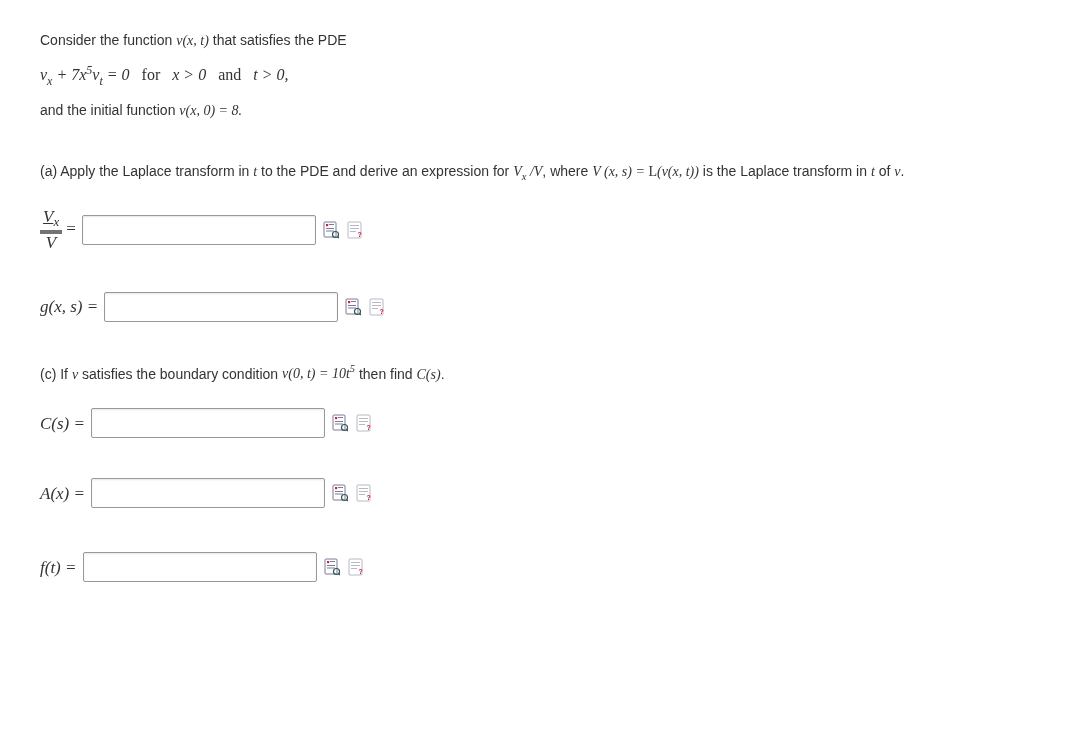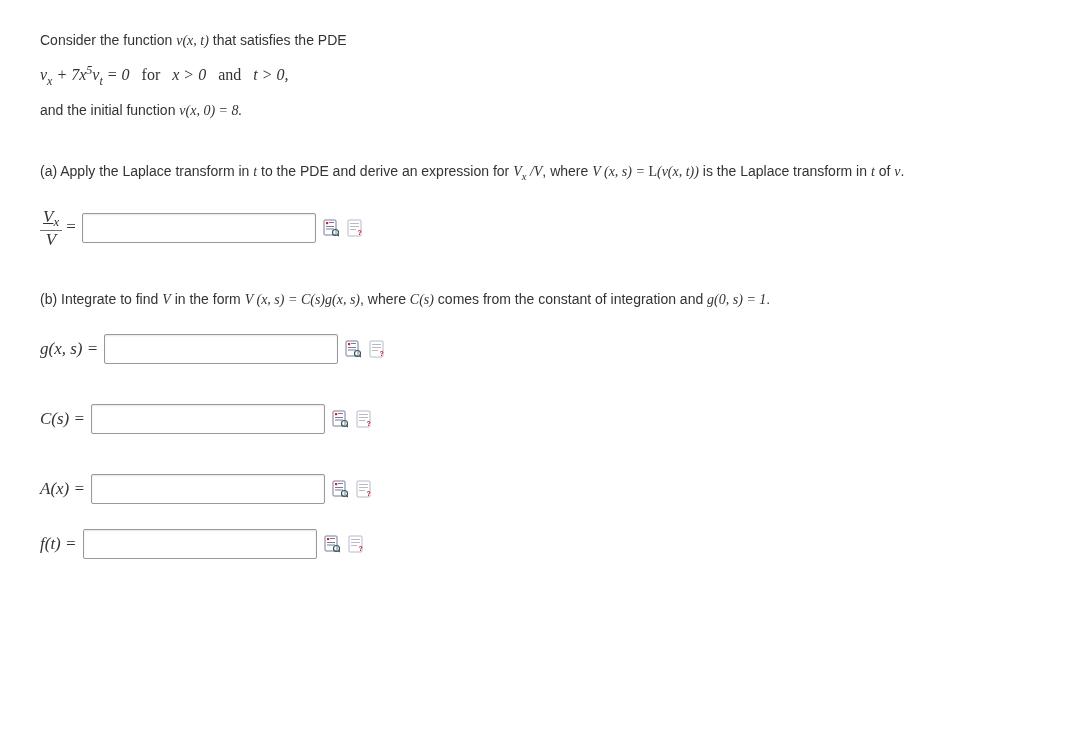--- a/index.html
+++ b/index.html
@@ -48,21 +48,21 @@
     min-width: 0;
   }
   .frac {
     display: inline-flex;
     flex-direction: column;
     align-items: center;
     vertical-align: middle;
     font-size: 17px;
     line-height: 1.05;
   }
-  .frac .num { border-bottom: 1px solid #737373; padding: 0 3px; text-decoration: underline; }
+  .frac .num { border-bottom: 4px solid #737373; padding: 0 3px; text-decoration: underline; }
   .frac .den { padding: 0 3px; }
   input[type="text"] {
     border: 1px solid #999;
     border-radius: 2px;
     height: 24px;
     width: 220px;
     padding: 2px 6px;
     font-size: 14px;
     box-shadow: inset 0 1px 2px rgba(0,0,0,0.1);
   }
@@ -123,50 +123,50 @@
           <rect x="3" y="4" width="9" height="1" fill="#b8b8c8"></rect>
           <rect x="3" y="7" width="9" height="1" fill="#b8b8c8"></rect>
           <rect x="3" y="10" width="6" height="1" fill="#b8b8c8"></rect>
           <text x="10.5" y="15.5" font-size="7" font-family="Arial" fill="#c23" font-weight="bold">?</text>
         </svg>
     </span>
   </div>
 </div>
 
 <div class="part">
+  <div class="answer-row">
+    <span class="answer-label math">g(x, s) =</span>
+    <input type="text" style="">
+    <span class="icon-btn">
+      <svg width="16" height="18" viewBox="0 0 16 18">
+          <rect x="1" y="1" width="12" height="15" rx="1" fill="#fff" stroke="#7a7a9a"></rect>
+          <rect x="3" y="3" width="2.2" height="2.2" fill="#c23"></rect>
+          <rect x="6" y="3" width="5" height="1" fill="#7a7a9a"></rect>
+          <rect x="3" y="7" width="8" height="1" fill="#7a7a9a"></rect>
+          <rect x="3" y="9.5" width="8" height="1" fill="#7a7a9a"></rect>
+          <circle cx="12.5" cy="13.5" r="3" fill="none" stroke="#355" stroke-width="1.2"></circle>
+          <line x1="14.5" y1="15.5" x2="16" y2="17" stroke="#355" stroke-width="1.4"></line>
+        </svg>
+    </span>
+    <span class="icon-btn">
+      <svg width="16" height="18" viewBox="0 0 16 18">
+          <rect x="1" y="1" width="13" height="16" rx="1" fill="#fff" stroke="#b8b8c8"></rect>
+          <rect x="3" y="4" width="9" height="1" fill="#b8b8c8"></rect>
+          <rect x="3" y="7" width="9" height="1" fill="#b8b8c8"></rect>
+          <rect x="3" y="10" width="6" height="1" fill="#b8b8c8"></rect>
+          <text x="10.5" y="15.5" font-size="7" font-family="Arial" fill="#c23" font-weight="bold">?</text>
+        </svg>
+    </span>
+  </div>
+</div>
+
+<div class="part">
   <div class="question-text">
-    <span>(b) Integrate to find </span><span class="math">V</span><span> in the form </span><span class="math">V (x, s) = C(s)g(x, s)</span><span>, where </span><span class="math">C(s)</span><span> comes from the constant of integration and </span><span class="math">g(0, s) = 1</span><span>.</span>
-  </div>
-  <div class="answer-row">
-    <span class="answer-label math">g(x, s) =</span>
-    <input type="text" style="">
-    <span class="icon-btn">
-      <svg width="16" height="18" viewBox="0 0 16 18">
-          <rect x="1" y="1" width="12" height="15" rx="1" fill="#fff" stroke="#7a7a9a"></rect>
-          <rect x="3" y="3" width="2.2" height="2.2" fill="#c23"></rect>
-          <rect x="6" y="3" width="5" height="1" fill="#7a7a9a"></rect>
-          <rect x="3" y="7" width="8" height="1" fill="#7a7a9a"></rect>
-          <rect x="3" y="9.5" width="8" height="1" fill="#7a7a9a"></rect>
-          <circle cx="12.5" cy="13.5" r="3" fill="none" stroke="#355" stroke-width="1.2"></circle>
-          <line x1="14.5" y1="15.5" x2="16" y2="17" stroke="#355" stroke-width="1.4"></line>
-        </svg>
-    </span>
-    <span class="icon-btn">
-      <svg width="16" height="18" viewBox="0 0 16 18">
-          <rect x="1" y="1" width="13" height="16" rx="1" fill="#fff" stroke="#b8b8c8"></rect>
-          <rect x="3" y="4" width="9" height="1" fill="#b8b8c8"></rect>
-          <rect x="3" y="7" width="9" height="1" fill="#b8b8c8"></rect>
-          <rect x="3" y="10" width="6" height="1" fill="#b8b8c8"></rect>
-          <text x="10.5" y="15.5" font-size="7" font-family="Arial" fill="#c23" font-weight="bold">?</text>
-        </svg>
-    </span>
-  </div>
-</div>
-
-<div class="part">
+    <span>(c) If </span><span class="math">v</span><span> satisfies the boundary condition </span><span class="math">v(0, t) = 10t<sup>5</sup></span><span> then find </span><span class="math">C(s)</span><span>.</span>
+  </div>
   <div class="answer-row">
     <span class="answer-label math">C(s) =</span>
     <input type="text" style="">
     <span class="icon-btn">
       <svg width="16" height="18" viewBox="0 0 16 18">
           <rect x="1" y="1" width="12" height="15" rx="1" fill="#fff" stroke="#7a7a9a"></rect>
           <rect x="3" y="3" width="2.2" height="2.2" fill="#c23"></rect>
           <rect x="6" y="3" width="5" height="1" fill="#7a7a9a"></rect>
           <rect x="3" y="7" width="8" height="1" fill="#7a7a9a"></rect>
           <rect x="3" y="9.5" width="8" height="1" fill="#7a7a9a"></rect>
@@ -204,21 +204,21 @@
     <span class="icon-btn">
       <svg width="16" height="18" viewBox="0 0 16 18">
           <rect x="1" y="1" width="13" height="16" rx="1" fill="#fff" stroke="#b8b8c8"></rect>
           <rect x="3" y="4" width="9" height="1" fill="#b8b8c8"></rect>
           <rect x="3" y="7" width="9" height="1" fill="#b8b8c8"></rect>
           <rect x="3" y="10" width="6" height="1" fill="#b8b8c8"></rect>
           <text x="10.5" y="15.5" font-size="7" font-family="Arial" fill="#c23" font-weight="bold">?</text>
         </svg>
     </span>
   </div>
-  <div class="answer-row" style="margin-top:25px;">
+  <div class="answer-row" style="margin-top:44px;">
     <span class="answer-label math">f(t) =</span>
     <input type="text" style="">
     <span class="icon-btn">
       <svg width="16" height="18" viewBox="0 0 16 18">
           <rect x="1" y="1" width="12" height="15" rx="1" fill="#fff" stroke="#7a7a9a"></rect>
           <rect x="3" y="3" width="2.2" height="2.2" fill="#c23"></rect>
           <rect x="6" y="3" width="5" height="1" fill="#7a7a9a"></rect>
           <rect x="3" y="7" width="8" height="1" fill="#7a7a9a"></rect>
           <rect x="3" y="9.5" width="8" height="1" fill="#7a7a9a"></rect>
           <circle cx="12.5" cy="13.5" r="3" fill="none" stroke="#355" stroke-width="1.2"></circle>

